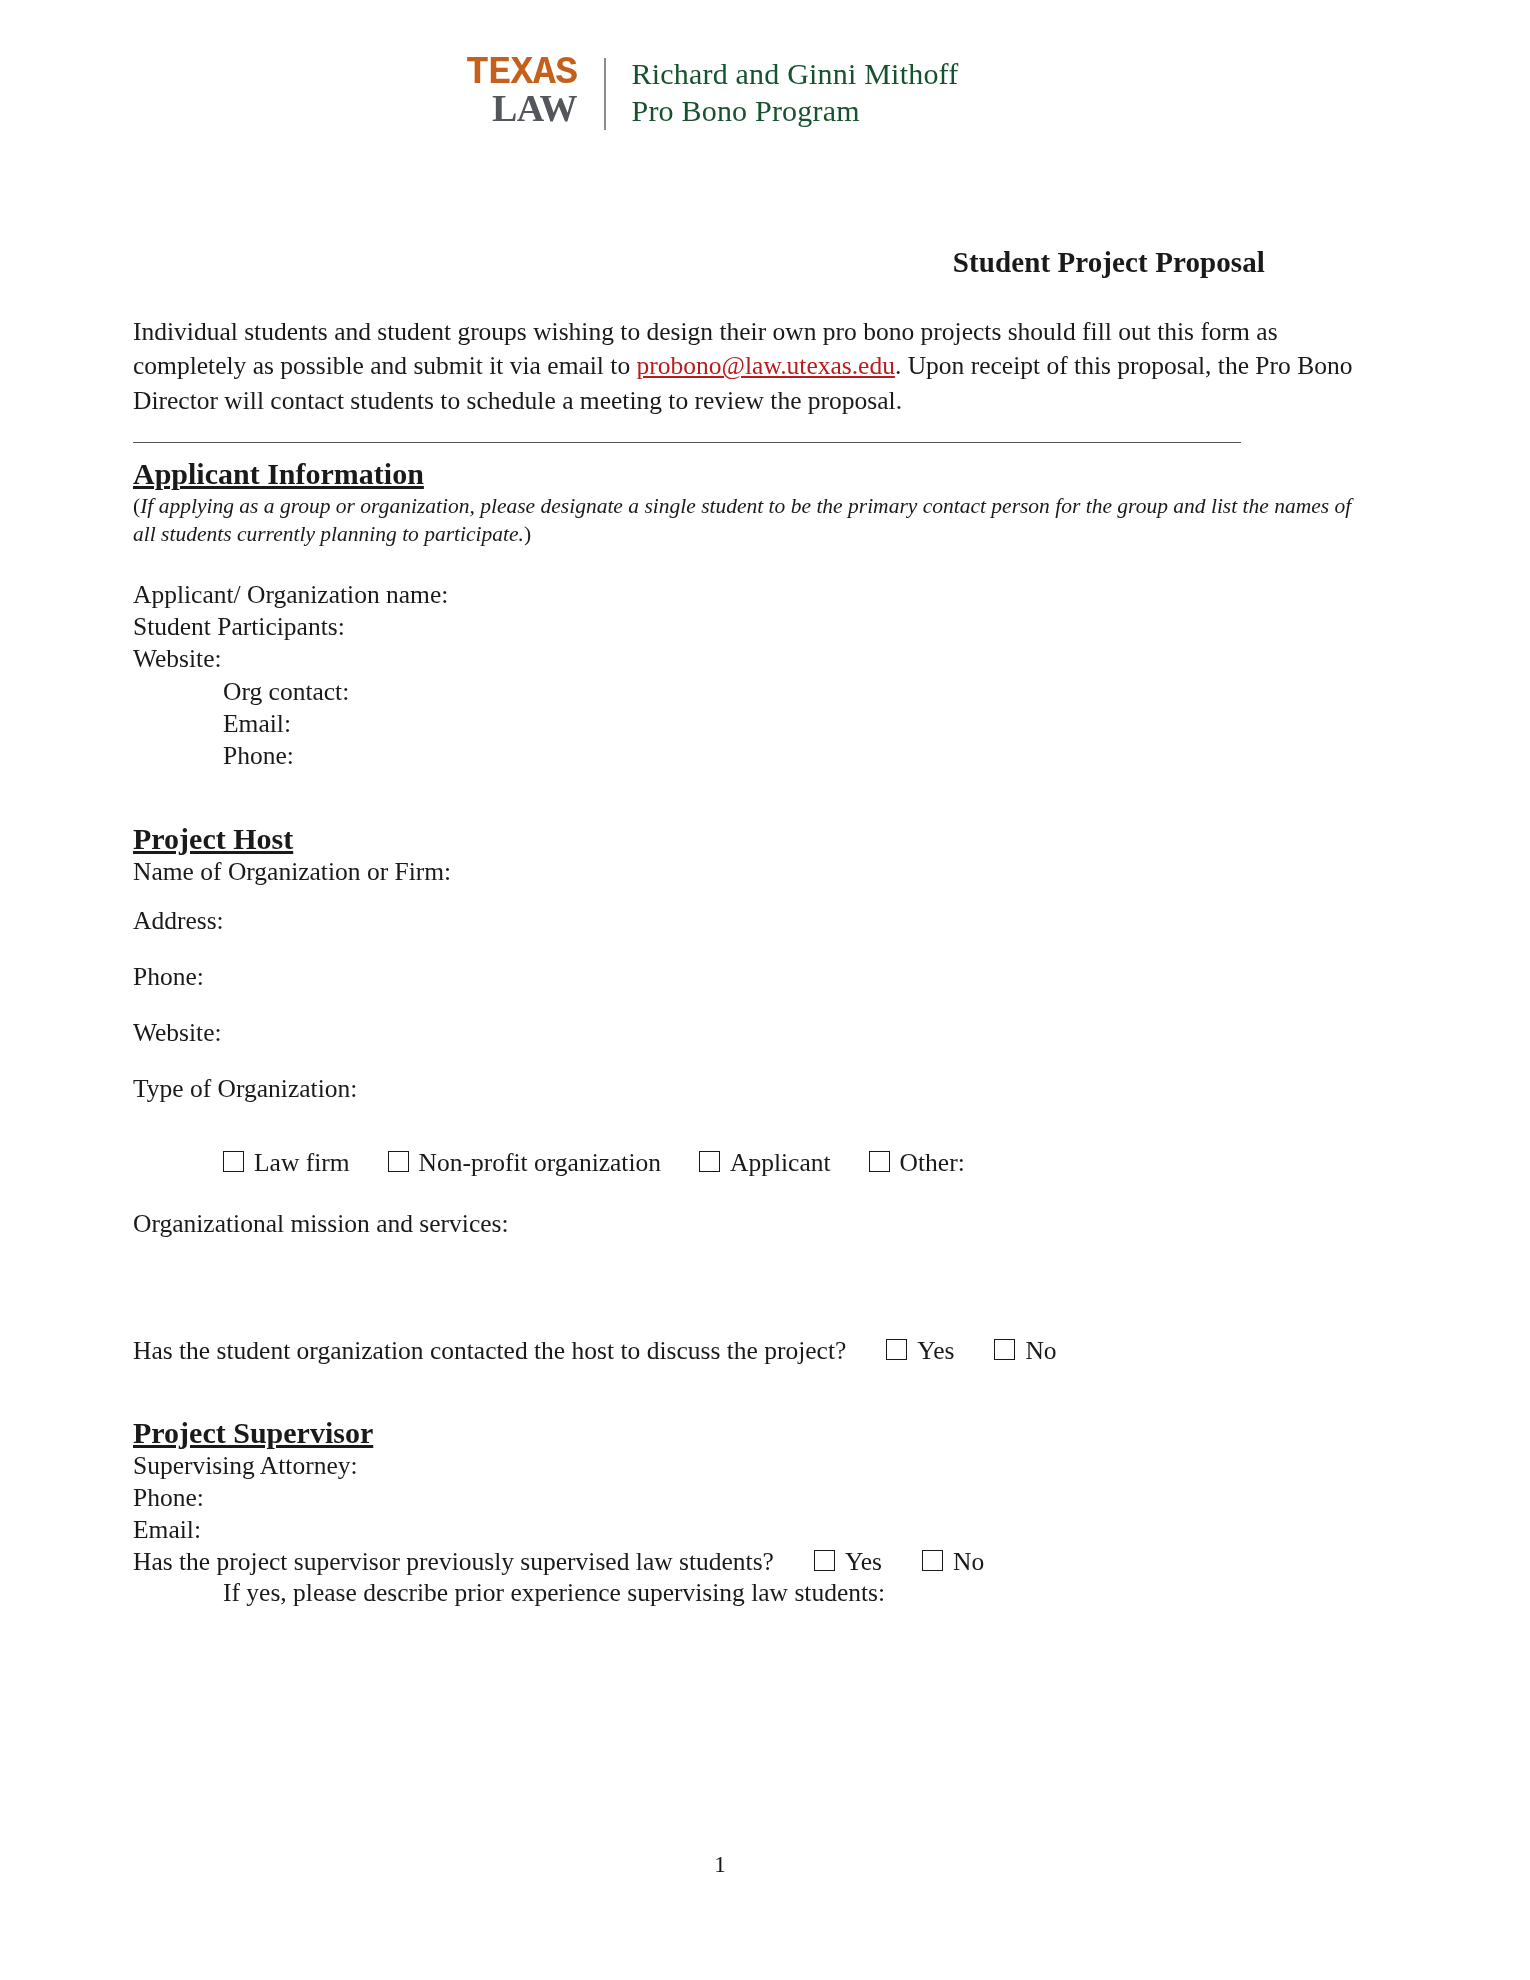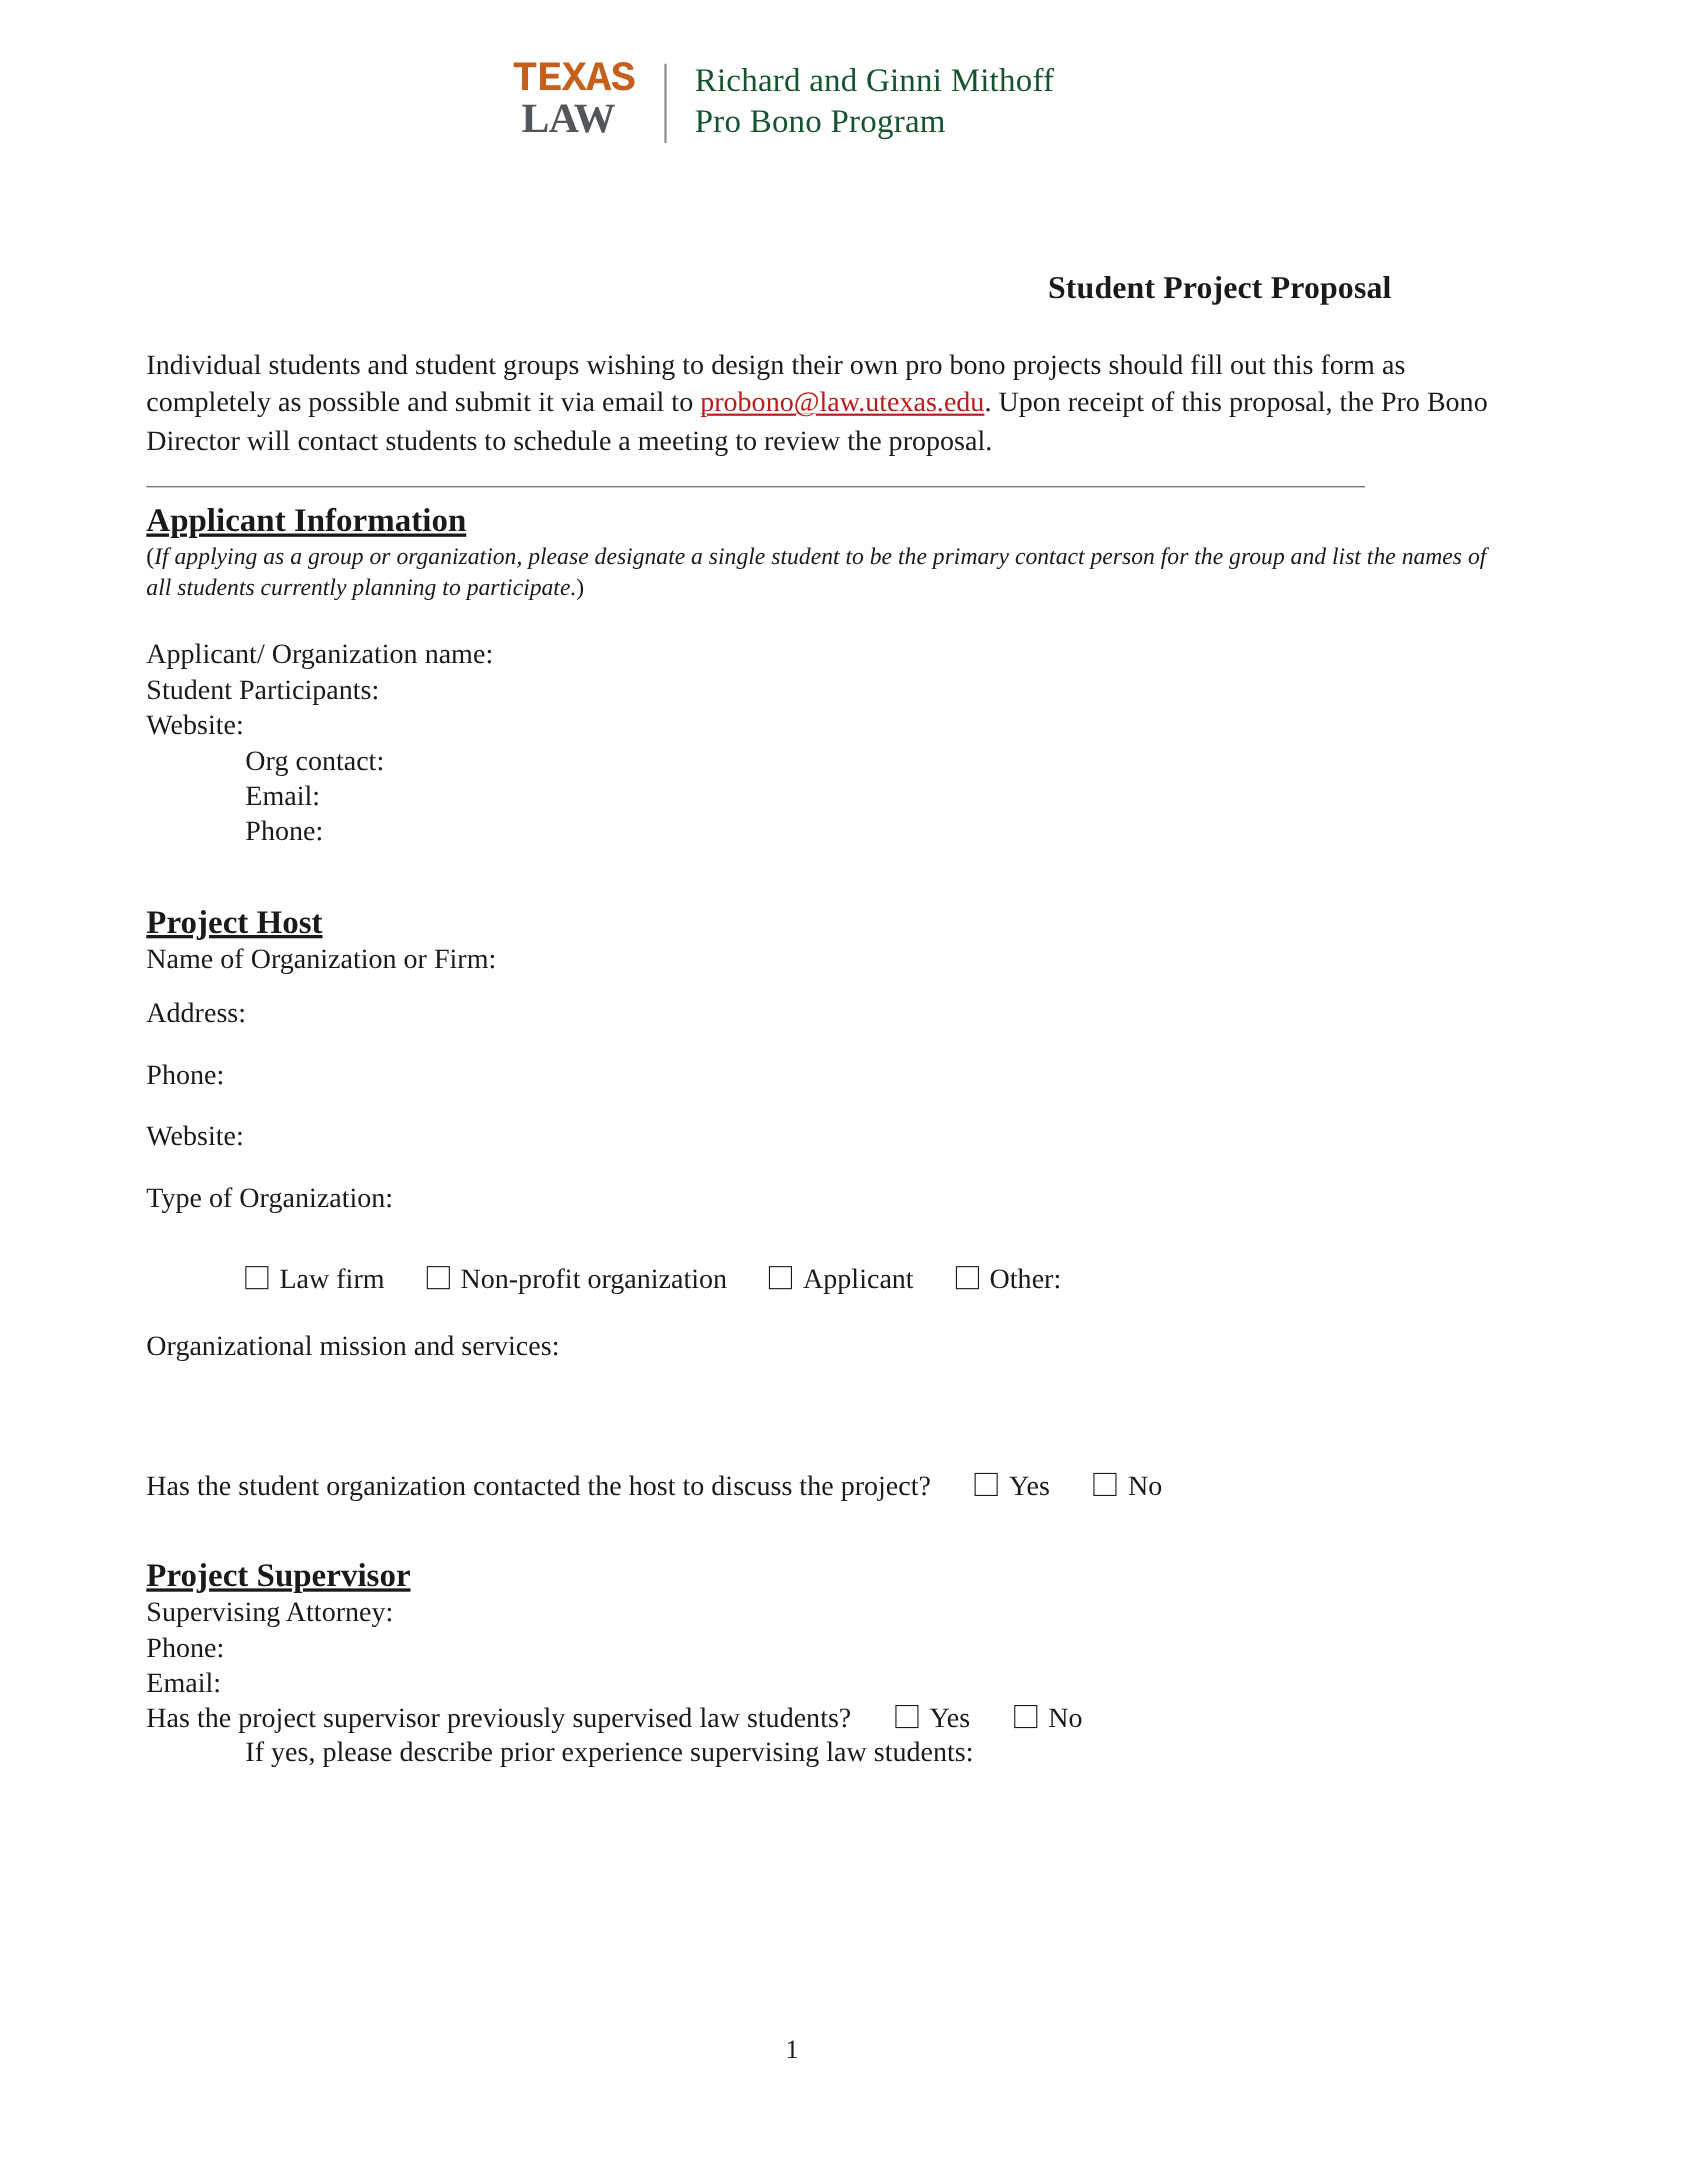--- a/index.html
+++ b/index.html
@@ -44,21 +44,21 @@
     font-weight: bold;
     font-size: 38px;
     letter-spacing: -0.5px;
   }
   .logo-law {
     color: #53565a;
     font-family: "Liberation Serif", "DejaVu Serif", serif;
     font-weight: bold;
     font-size: 38px;
     letter-spacing: -0.5px;
-    margin-left: 8px;
+    margin-left: 26px;
   }
   .logo-divider {
     width: 2px;
     background: #8a8d8f;
     height: 72px;
     margin-top: 2px;
   }
   .logo-right {
     padding-left: 26px;
     display: flex;

